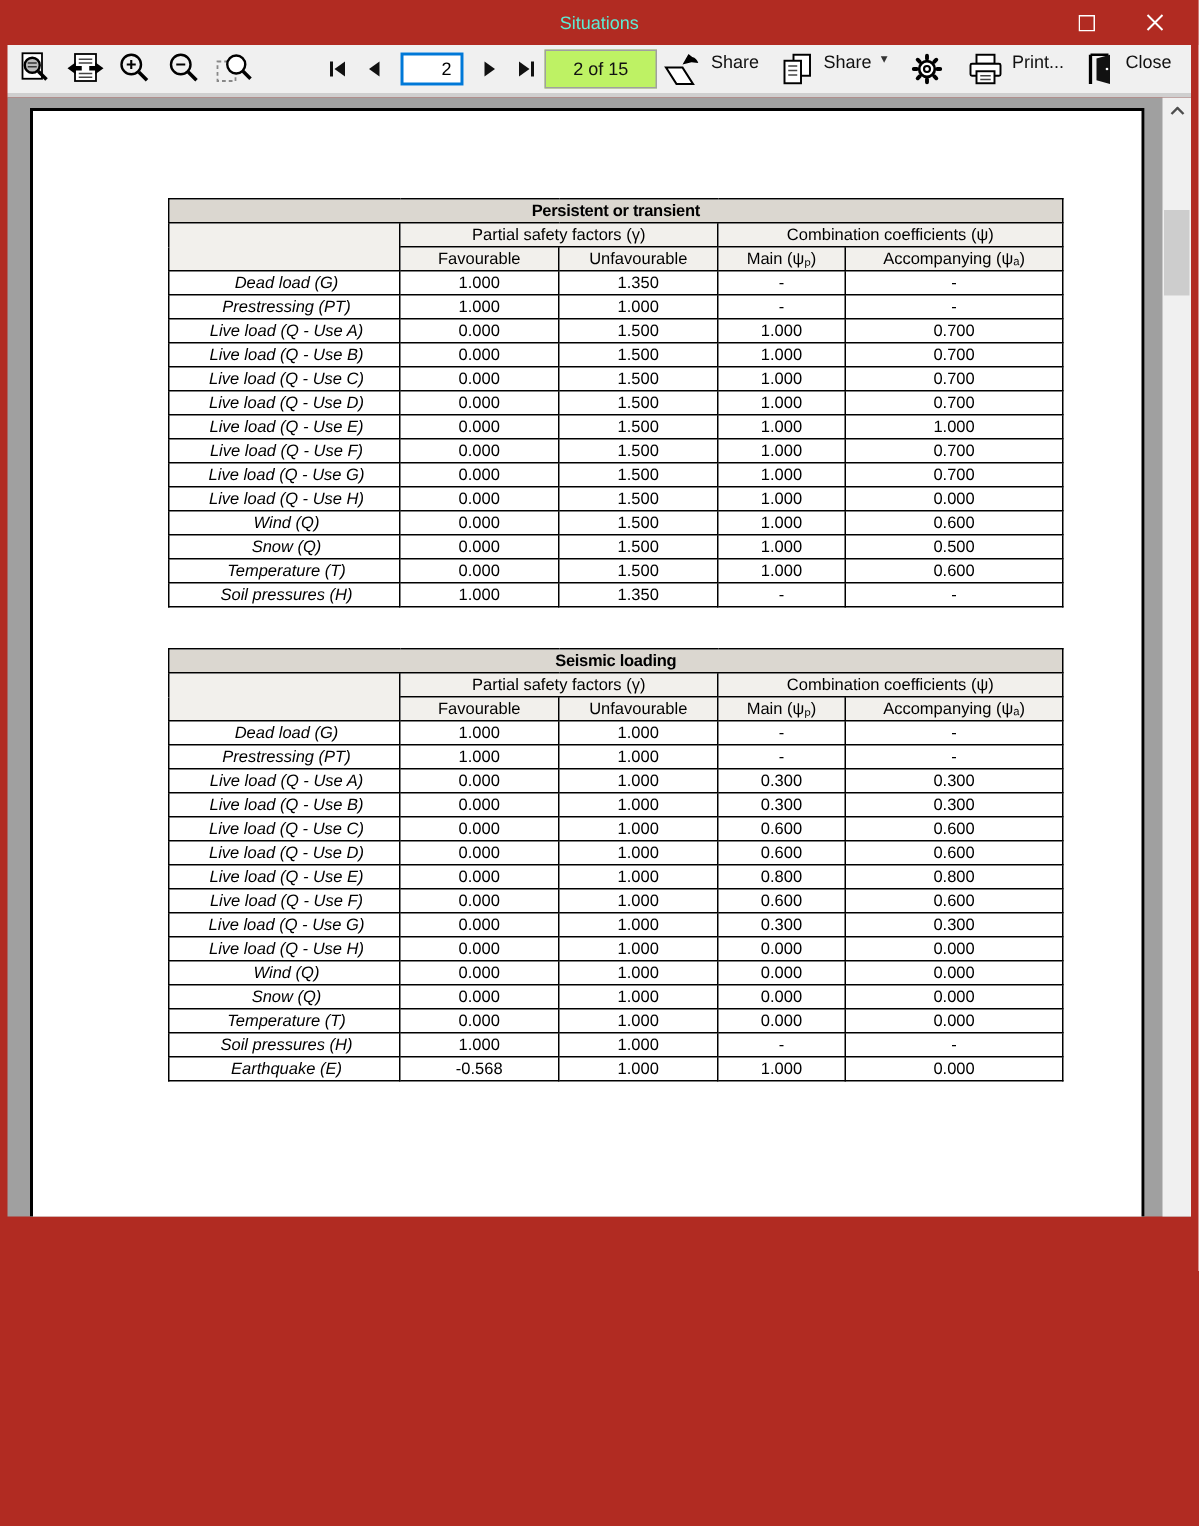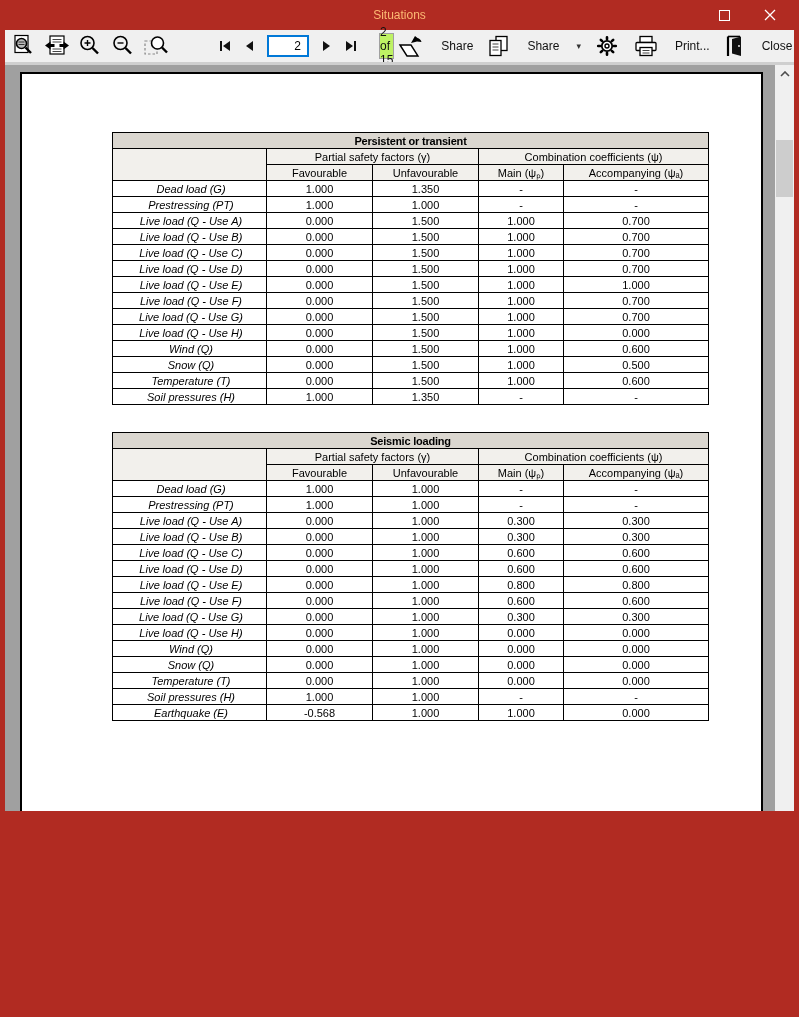--- a/index.html
+++ b/index.html
@@ -1,35 +1,35 @@
 <!DOCTYPE html>
 <html><head>
 <meta charset="utf-8">
 <style>
   * { box-sizing: border-box; margin: 0; padding: 0; }
   html,body { width: 799px; height: 1017px; }
   body { font-family: "Liberation Sans", sans-serif; background: #b12b22; position: relative; overflow: hidden; }
 
   
   .titlebar { position: absolute; top:0; left:0; width:799px; height:30px; background:#b12b22; display:flex; align-items:center; }
-  .title { position:absolute; left:0; right:0; text-align:center; color:#fdba74; font-size:12px; }
+  .title { position:absolute; left:0; right:0; text-align:center; color:#5eead4; font-size:12px; }
   .winbtns { position:absolute; right:6px; top:0; height:30px; display:flex; }
   .winbtn { width:46px; height:30px; display:flex; align-items:center; justify-content:center; }
 
   
   .toolbar { position:absolute; top:30px; left:5px; width:789px; height:32px; background:#f0f0f0; display:flex; align-items:center; font-size:12px; color:#111; }
   .tb-divider { position:absolute; top:62px; left:5px; width:789px; height:3px; background:#cfcfcf; }
   .icongroup { display:flex; align-items:center; gap:7px; margin-left:6px; }
   .tbicon { width:26px; height:26px; display:flex; align-items:center; justify-content:center; }
   .nav { display:flex; align-items:center; gap:9px; margin-left:48px; }
   .navbtn { width:16px; height:16px; display:flex; align-items:center; justify-content:center; }
   .pageinput { width:42px; height:22px; border:2px solid #0078d7; background:#fff; text-align:right; font-size:12px; padding-right:6px; font-family:"Liberation Sans",sans-serif; }
-  .pageind { margin-left:20px; width:86px; height:26px; border:1px solid #a0a0a0; background:#bef264; display:flex; align-items:center; justify-content:center; }
+  .pageind { margin-left:4px; width:86px; height:26px; border:1px solid #a0a0a0; background:#bef264; display:flex; align-items:center; justify-content:center; }
   .rightgroup { margin-left:auto; display:flex; align-items:center; gap:8px; padding-right:10px; }
-  .tbbutton { display:flex; align-items:center; gap:16px; padding:2px 3px; }
+  .tbbutton { display:flex; align-items:flex-start; gap:5px; padding:2px 3px; }
   .caret { font-size:9px; color:#333; margin-left:1px; }
 
   
   .preview { position:absolute; top:65px; left:5px; width:789px; height:746px; background:#a0a0a0; overflow:hidden; }
   .page { position:absolute; left:15px; top:7px; width:743px; height:1010px; background:#fff; border:2px solid #000; }
   .content { position:absolute; left:90px; top:58px; }
 
   
   table { border-collapse:collapse; table-layout:fixed; width:596px; font-size:11px; color:#000; background:#fff; }
   table.t2 { margin-top:27px; }

